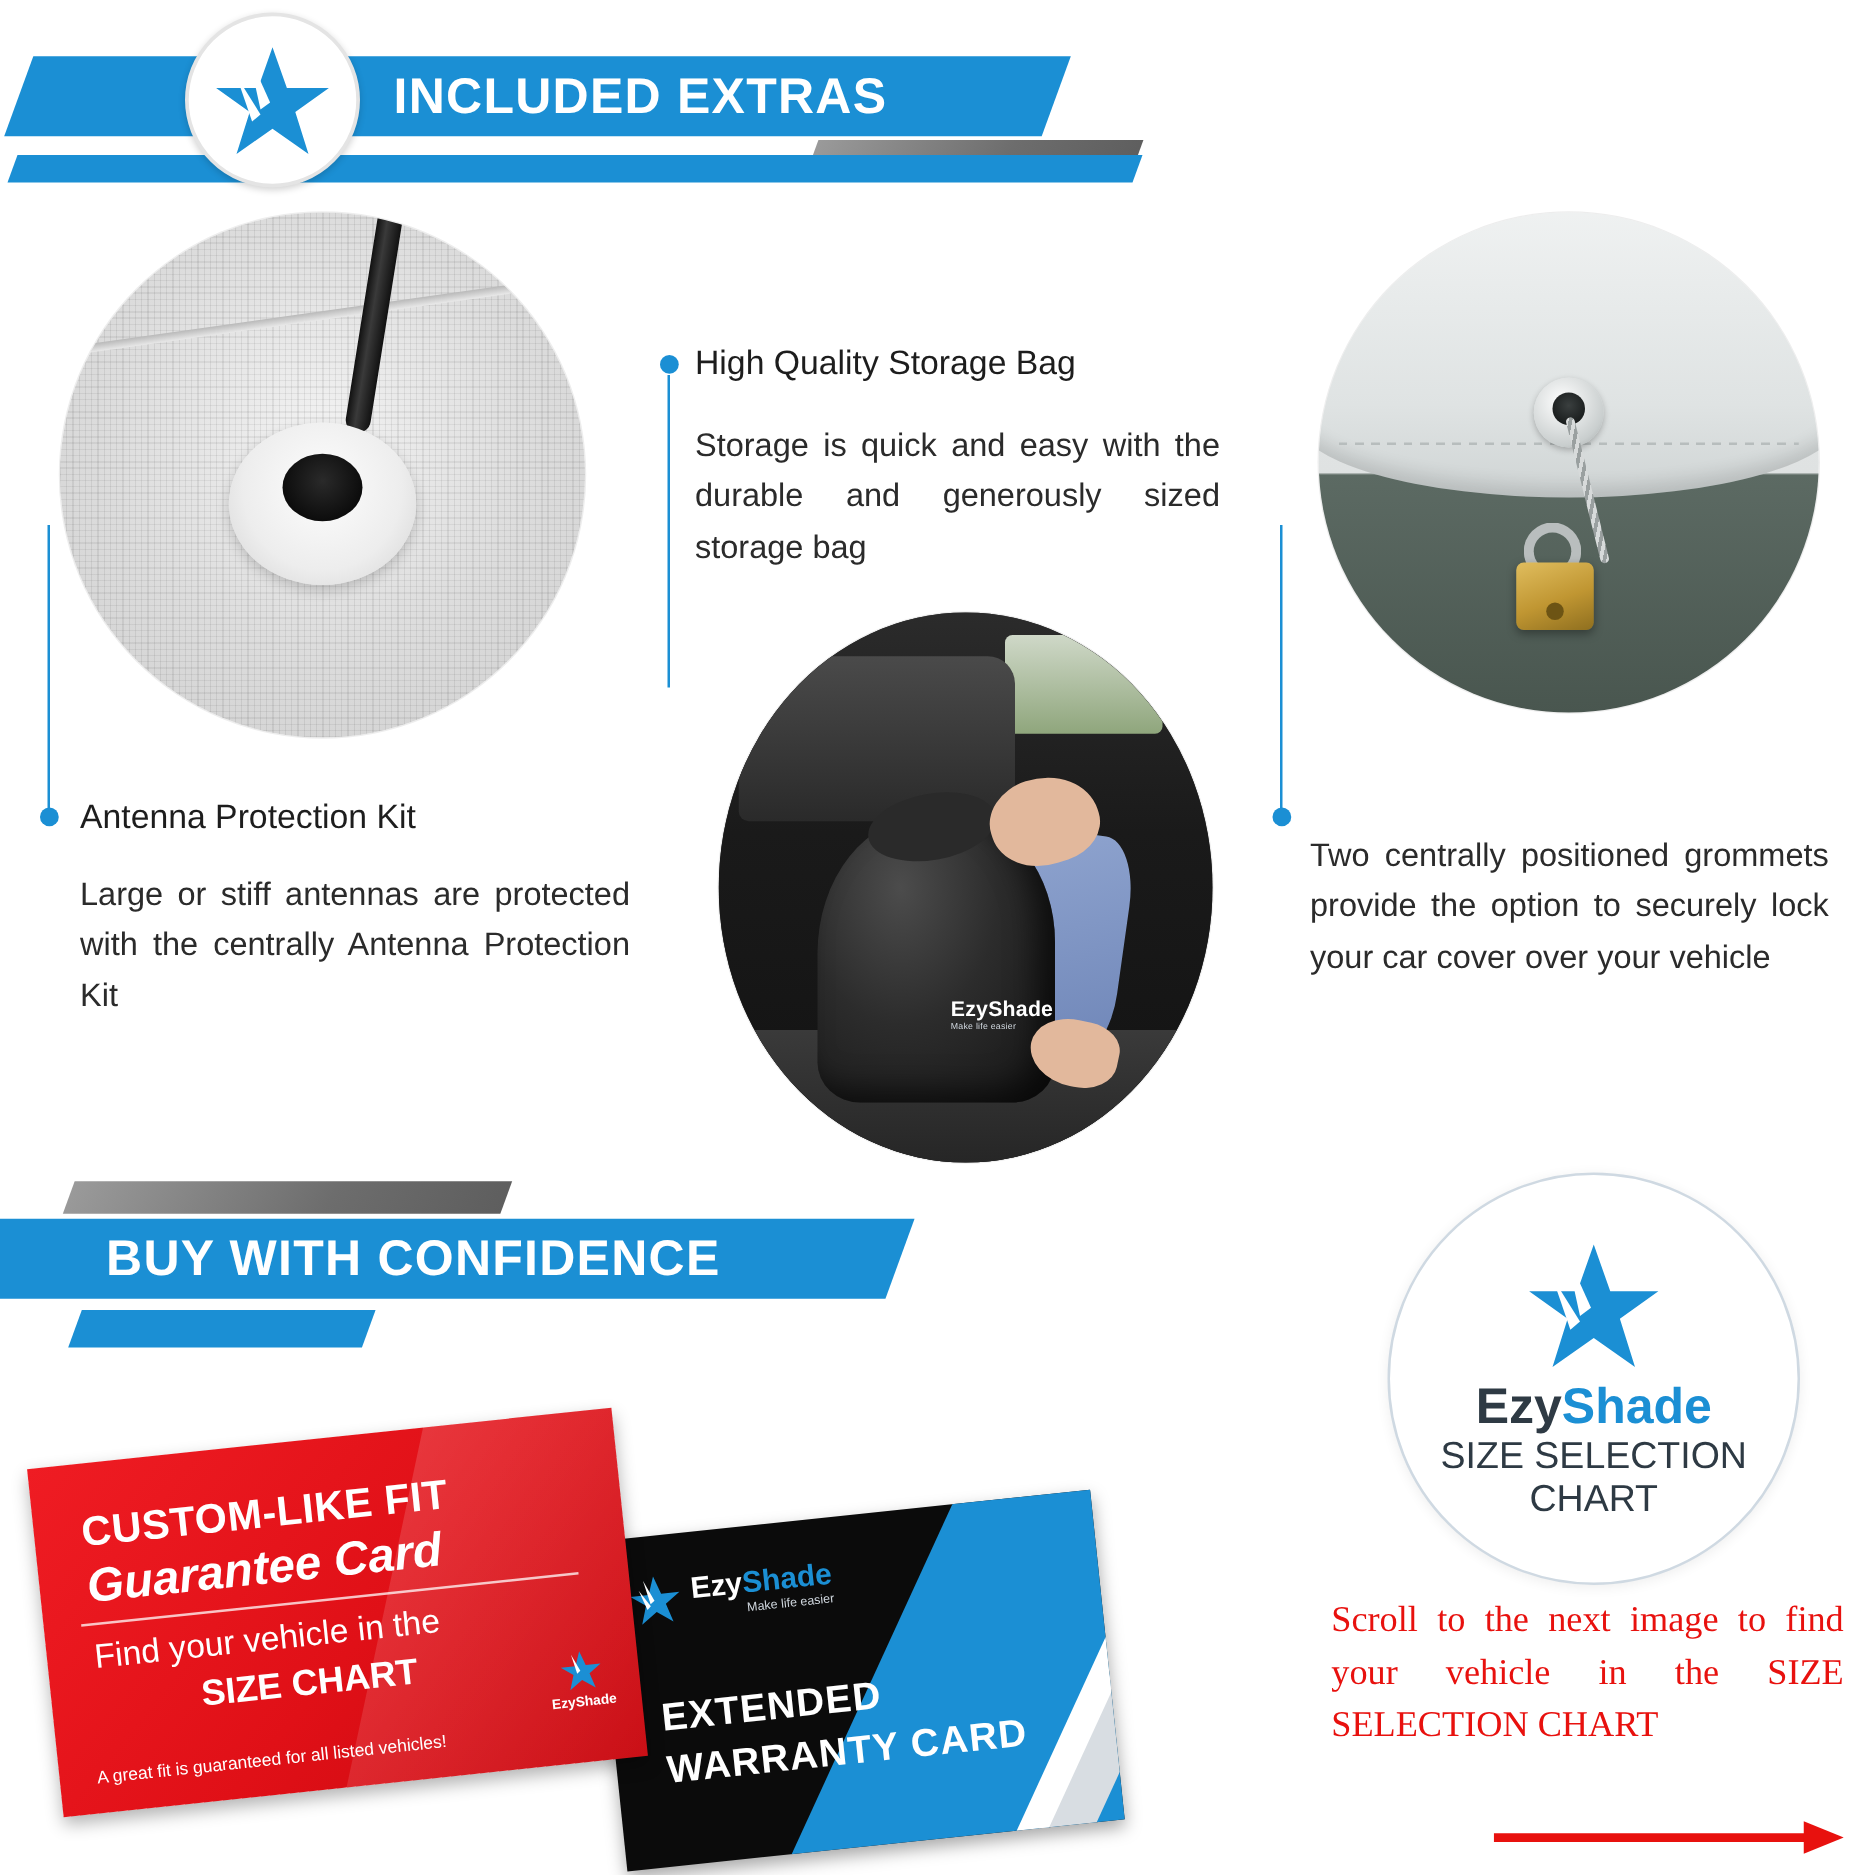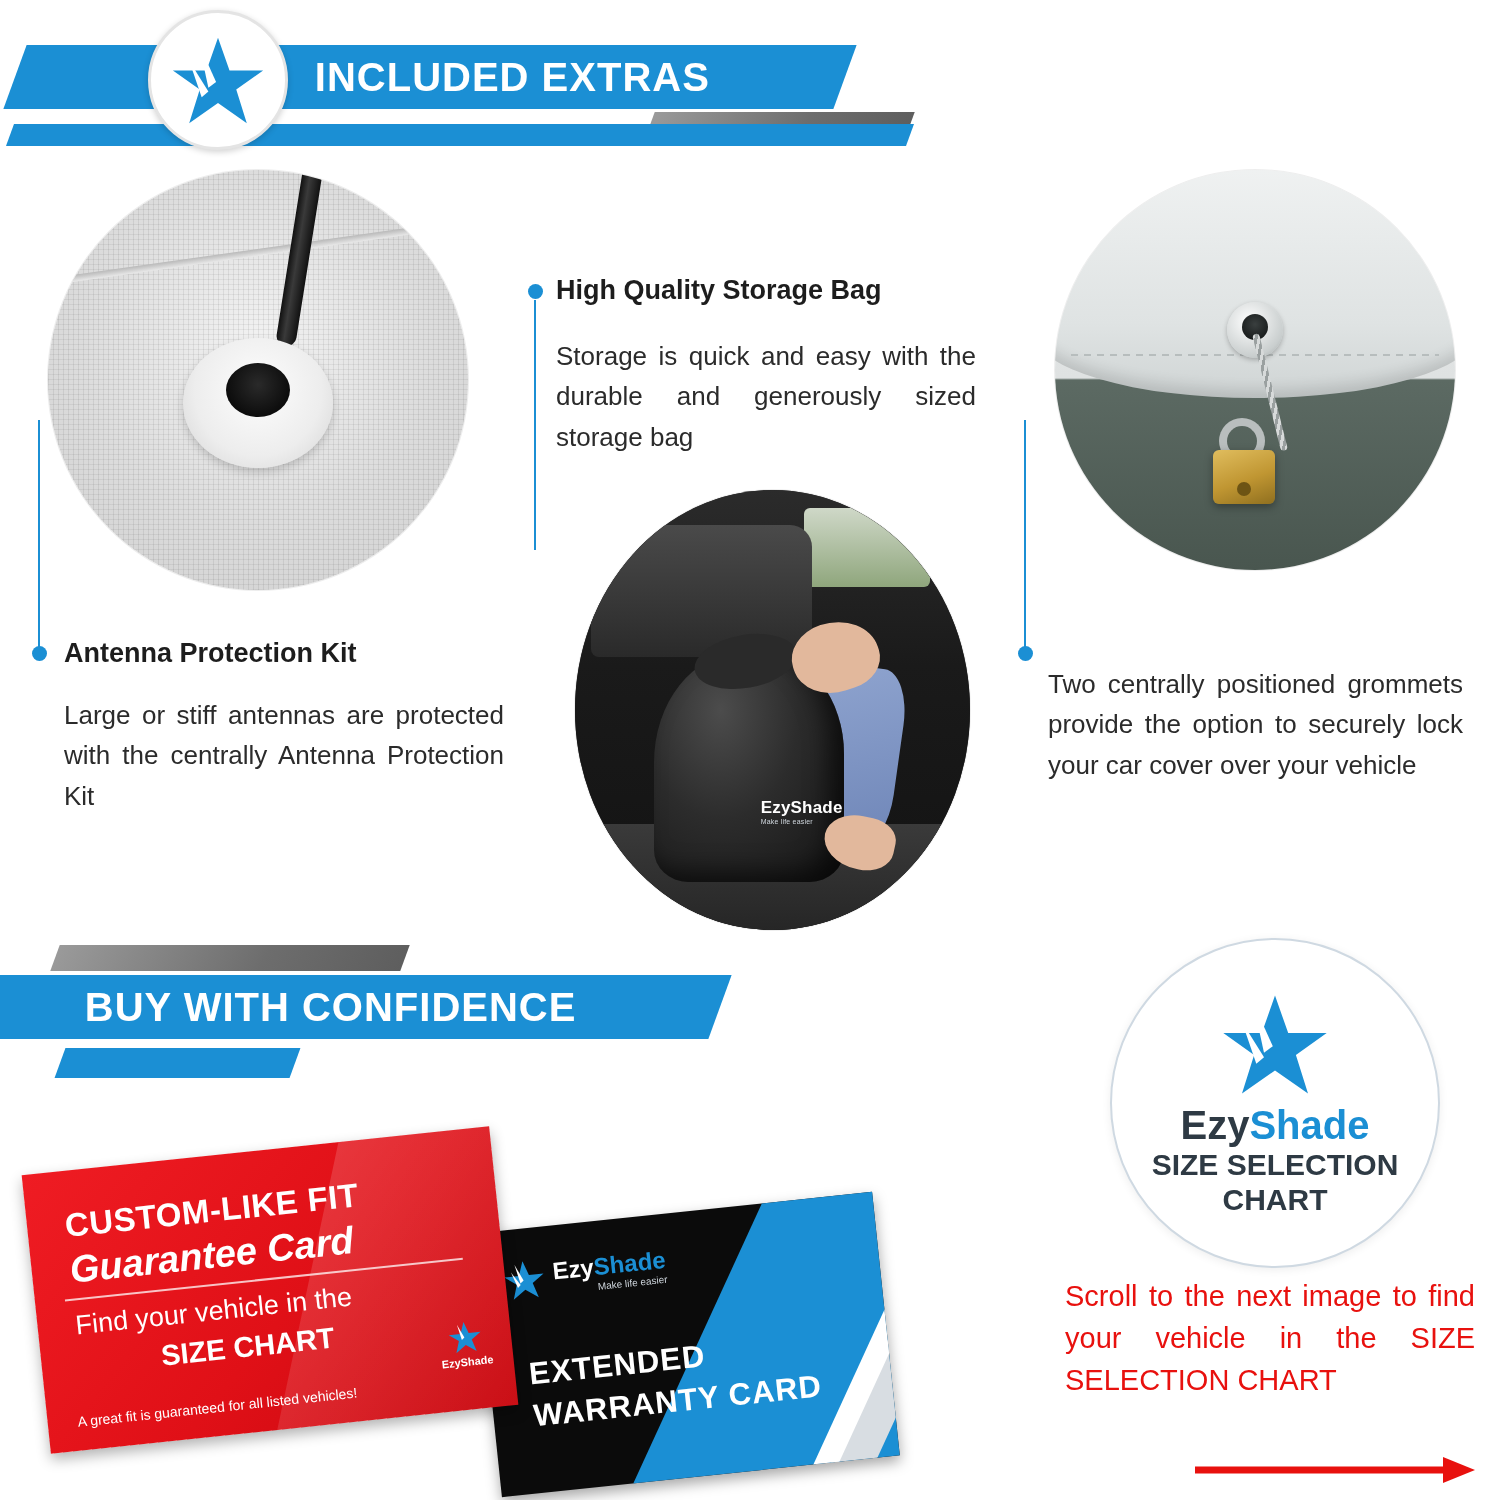--- a/index.html
+++ b/index.html
@@ -189,21 +189,21 @@
     transform:rotate(12deg);
   }
   .ph-bag .bag-logo {
     position:absolute; left:47%; top:70%;
     color:#fff; font-size:17px; font-weight:bold; letter-spacing:.2px;
   }
   .ph-bag .bag-logo small { display:block; font-size:7px; font-weight:normal; color:#cfd6dd; }
 
   
   .callout-title {
-    font-size:27px; color:#1d1d1d; font-weight:bold;
+    font-size:27px; color:#1d1d1d; font-weight:normal;
   }
   .callout-body {
     font-size:26px; color:#2b2b2b; line-height:1.55; text-align:justify;
   }
   .dot {
     position:absolute; width:15px; height:15px; border-radius:50%;
     background:#1b8fd4;
   }
   .leader {
     position:absolute; width:2px; background:#1b8fd4;
@@ -264,21 +264,21 @@
   .chart-circle {
     position:absolute;
     width:330px; height:330px; border-radius:50%;
     border:2px solid #cfd9e2;
     background:#fff;
     display:flex; flex-direction:column; align-items:center; justify-content:center;
     box-shadow:0 2px 10px rgba(0,0,0,.07);
   }
   .chart-circle .name { font-size:40px; font-weight:bold; color:#2e3a44; margin-top:4px; }
   .chart-circle .name .b { color:#1b8fd4; }
-  .chart-circle .l { font-size:30px; font-weight:bold; color:#2e3a44; line-height:1.16; text-align:center; }
+  .chart-circle .l { font-size:30px; font-weight:normal; color:#2e3a44; line-height:1.16; text-align:center; }
 
   .scroll-note { position:absolute; color:#e8110e; font-size:29px; line-height:1.45; text-align:justify; }
   .arrow-wrap { position:absolute; }
 
   .star-svg { display:block; }
 </style>
 </head>
 <body>
 
 <div class="page">
@@ -409,21 +409,21 @@
       <path d="M30 12 L48 52 L40 58 Z" fill="#ffffff"></path>
       <path d="M20 30 L40 62 L33 68 Z" fill="#ffffff"></path>
     </svg>
     <div class="name">
       <span>Ezy</span><span class="b">Shade</span>
     </div>
     <div class="l">SIZE SELECTION</div>
     <div class="l">CHART</div>
   </div>
 
-  <div class="scroll-note" style="left:1065px; top:1275px; width:410px;">Scroll to the next image to find your vehicle in the    SIZE SELECTION CHART</div>
+  <div class="scroll-note" style="left:1065px; top:1275px; width:410px;font-family:Liberation Serif, serif;">Scroll to the next image to find your vehicle in the    SIZE SELECTION CHART</div>
 
   <div class="arrow-wrap" style="left:1195px; top:1455px;">
     <svg width="280" height="30" viewBox="0 0 280 30">
       <line x1="0" y1="15" x2="250" y2="15" stroke="#e8110e" stroke-width="7"></line>
       <polygon points="248,2 280,15 248,28" fill="#e8110e"></polygon>
     </svg>
   </div>
 
 </div>
 

